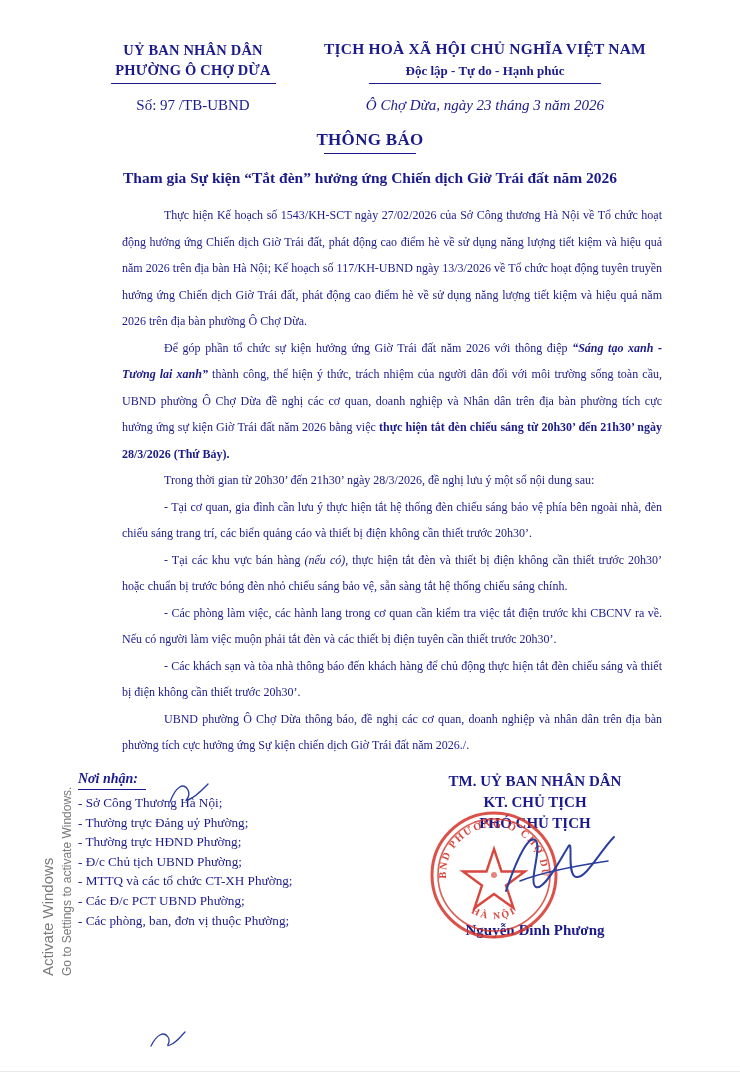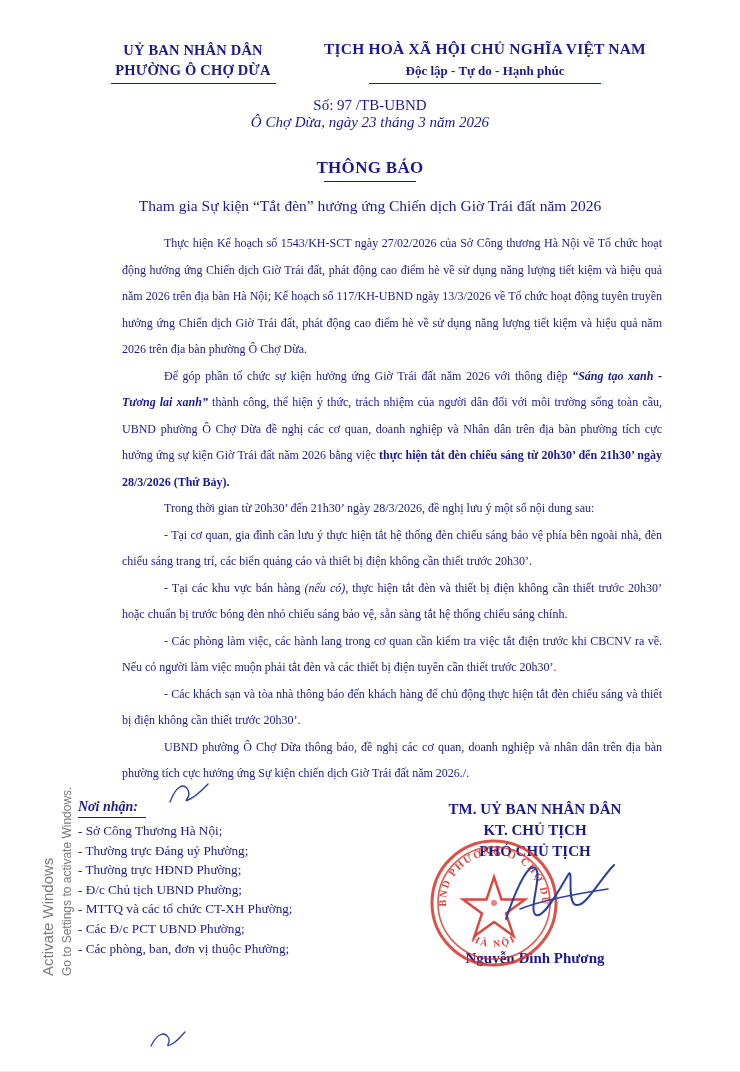--- a/index.html
+++ b/index.html
@@ -69,53 +69,53 @@
     margin-top: 1px;
   }
   .nation-underline {
     width: 232px;
     height: 1px;
     background: #1a1a8c;
     margin: 2px auto 0 auto;
   }
   .subhead {
     display: flex;
-    flex-direction: column;
-    align-items: center;
+    flex-direction: row;
+    align-items: flex-end;
     width: 100%;
     margin-top: 13px;
   }
   .subhead-left {
     width: 230px;
     text-align: center;
     font-size: 15px;
   }
   .subhead-right {
     flex: 1;
     text-align: center;
     font-style: italic;
     font-size: 15px;
   }
   
   .doc-title {
     text-align: center;
     font-weight: bold;
     font-size: 17px;
-    margin-top: 27px;
+    margin-top: 16px;
     letter-spacing: 0.3px;
   }
   .doc-title-underline {
     width: 92px;
     height: 1px;
     background: #1a1a8c;
     margin: 3px auto 0 auto;
   }
   .doc-subtitle {
     text-align: center;
-    font-weight: normal;
+    font-weight: bold;
     font-size: 15.5px;
     margin-top: 13px;
     line-height: 21px;
   }
   
   .body-text {
     margin-top: 14px;
     font-size: 12px;
     line-height: 26.5px;
     text-align: justify;

